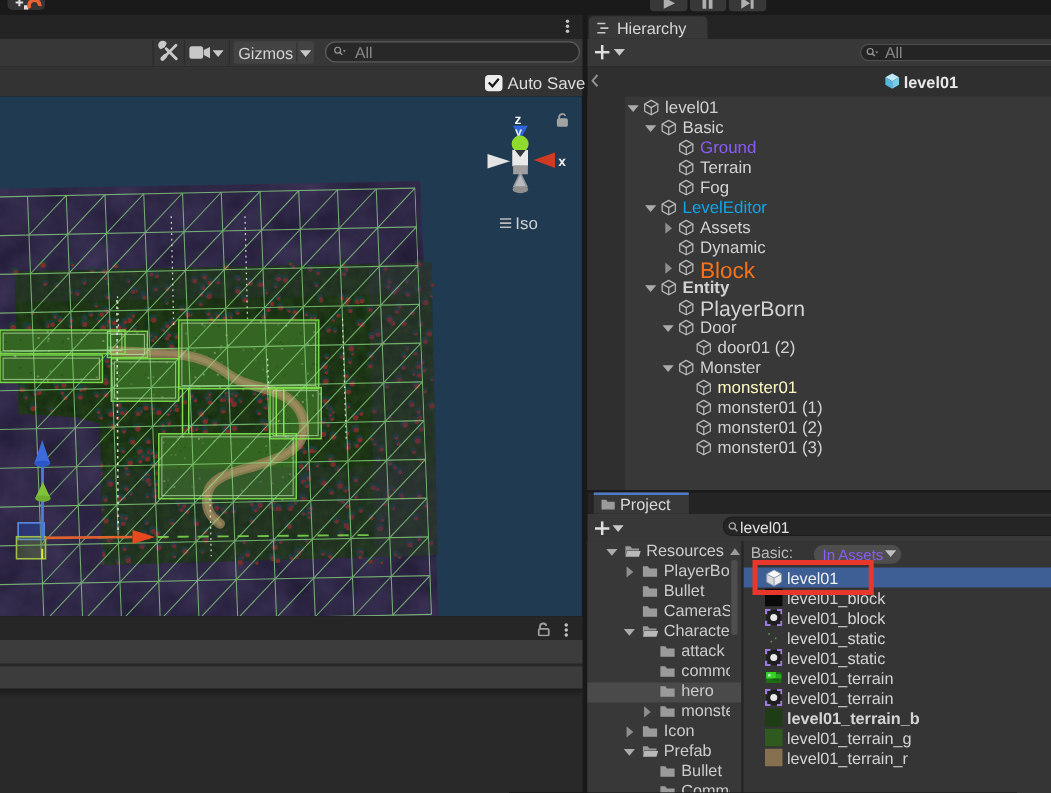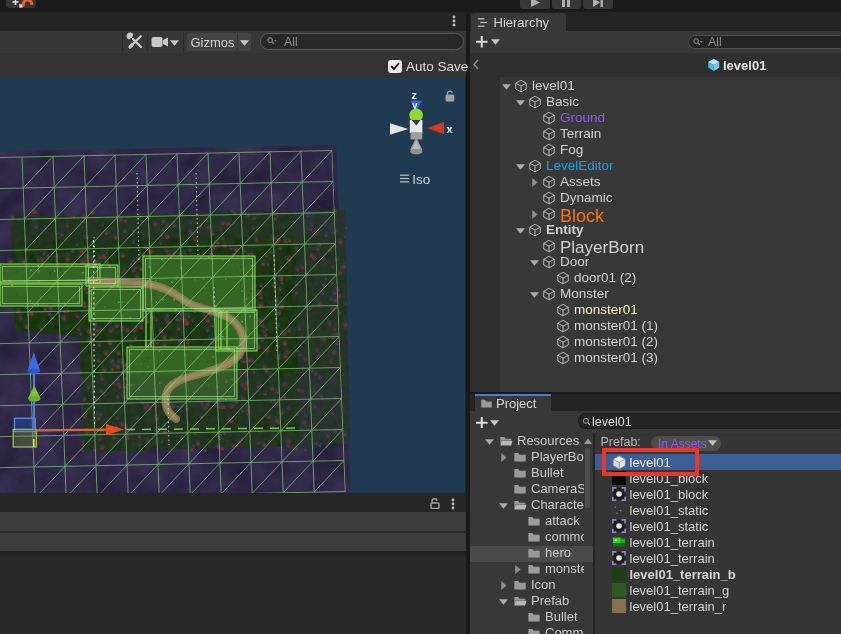--- a/index.html
+++ b/index.html
@@ -1857,21 +1857,21 @@
       <use href="#folderc"></use>
     </svg>
     <div style="left:75.5px;top:192px;font-size:13px;color:#CCCCCC;font-weight:normal;white-space:nowrap;letter-spacing:0">Common</div>
   </div>
 <svg class="ic" style="left:584px;top:438px" width="8" height="7">
     <polygon points="4,0.5 8,6 0,6" fill="#9A9A9A"></polygon>
   </svg>
 <div class="" style="left:585px;top:448px;width:5px;height:60px;background:#4E4E4E;border-radius:2px"></div>
 <div class="" style="left:592.5px;top:433px;width:2.5px;height:201px;background:#242424"></div>
 <div class="" style="left:595px;top:433px;width:246px;height:201px;background:#353535"></div>
-<div style="left:600.5px;top:435px;font-size:12.5px;color:#B8B8B8;font-weight:normal;white-space:nowrap;letter-spacing:0">Prefab:</div>
+<div style="left:600.5px;top:435px;font-size:12.5px;color:#B8B8B8;font-weight:normal;white-space:nowrap;letter-spacing:0">Basic:</div>
 <div class="" style="left:651px;top:436px;width:70px;height:15px;background:#4E4E4E;border-radius:7.5px"></div>
 <div style="left:658px;top:436.5px;font-size:12px;color:#8b5cf6;font-weight:normal;white-space:nowrap;letter-spacing:0">In Assets</div>
 <svg class="ic" style="left:708px;top:437.5px" width="9" height="9">
     <polygon points="0,2.25 9,2.25 4.5,7.6499999999999995" fill="#C0C0C0"></polygon>
   </svg>
 <div class="" style="left:595px;top:453.5px;width:246px;height:16.5px;background:#3E5F96"></div>
 <svg class="ic" style="left:611.5px;top:455px" width="14.5" height="14.5">
     <use href="#cubewhite"></use>
   </svg>
 <div style="left:629.5px;top:454.5px;font-size:13px;color:#F2F2F2;font-weight:normal;white-space:nowrap;letter-spacing:0">level01</div>

